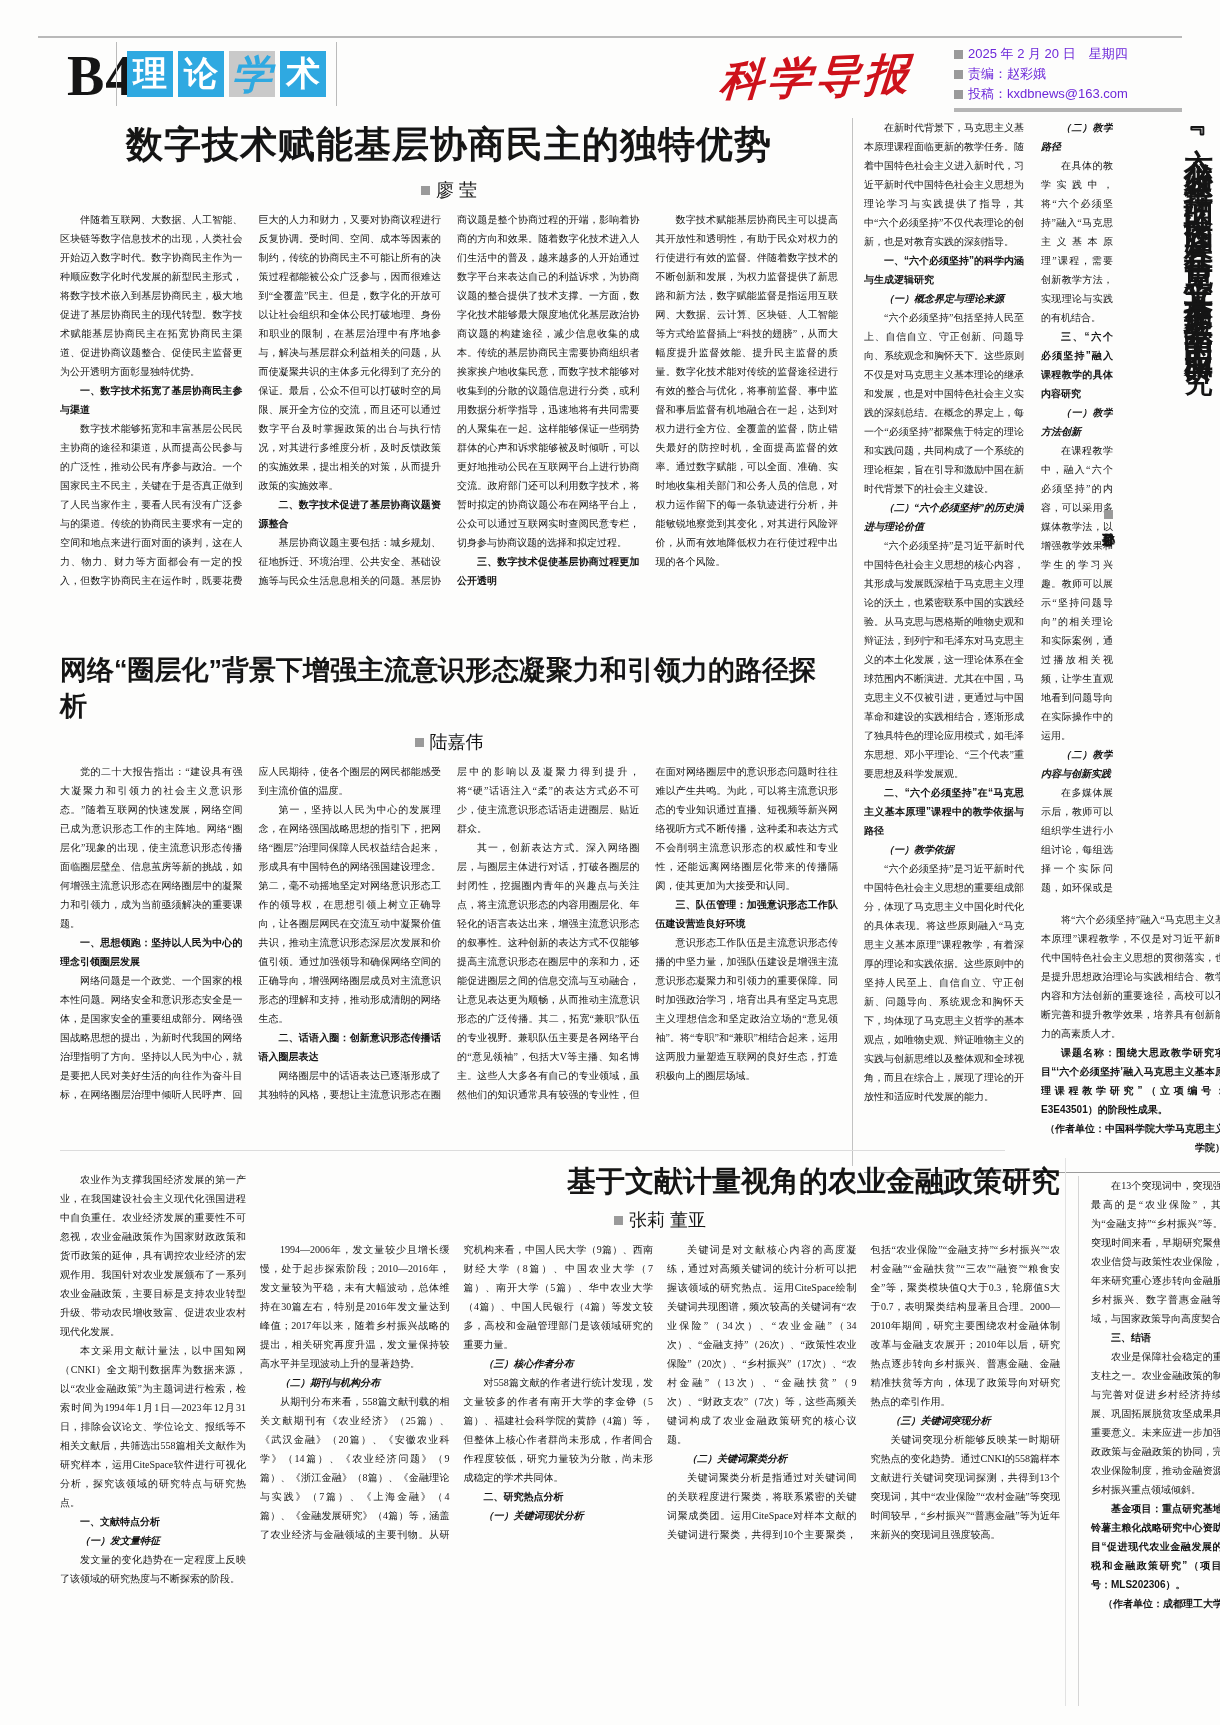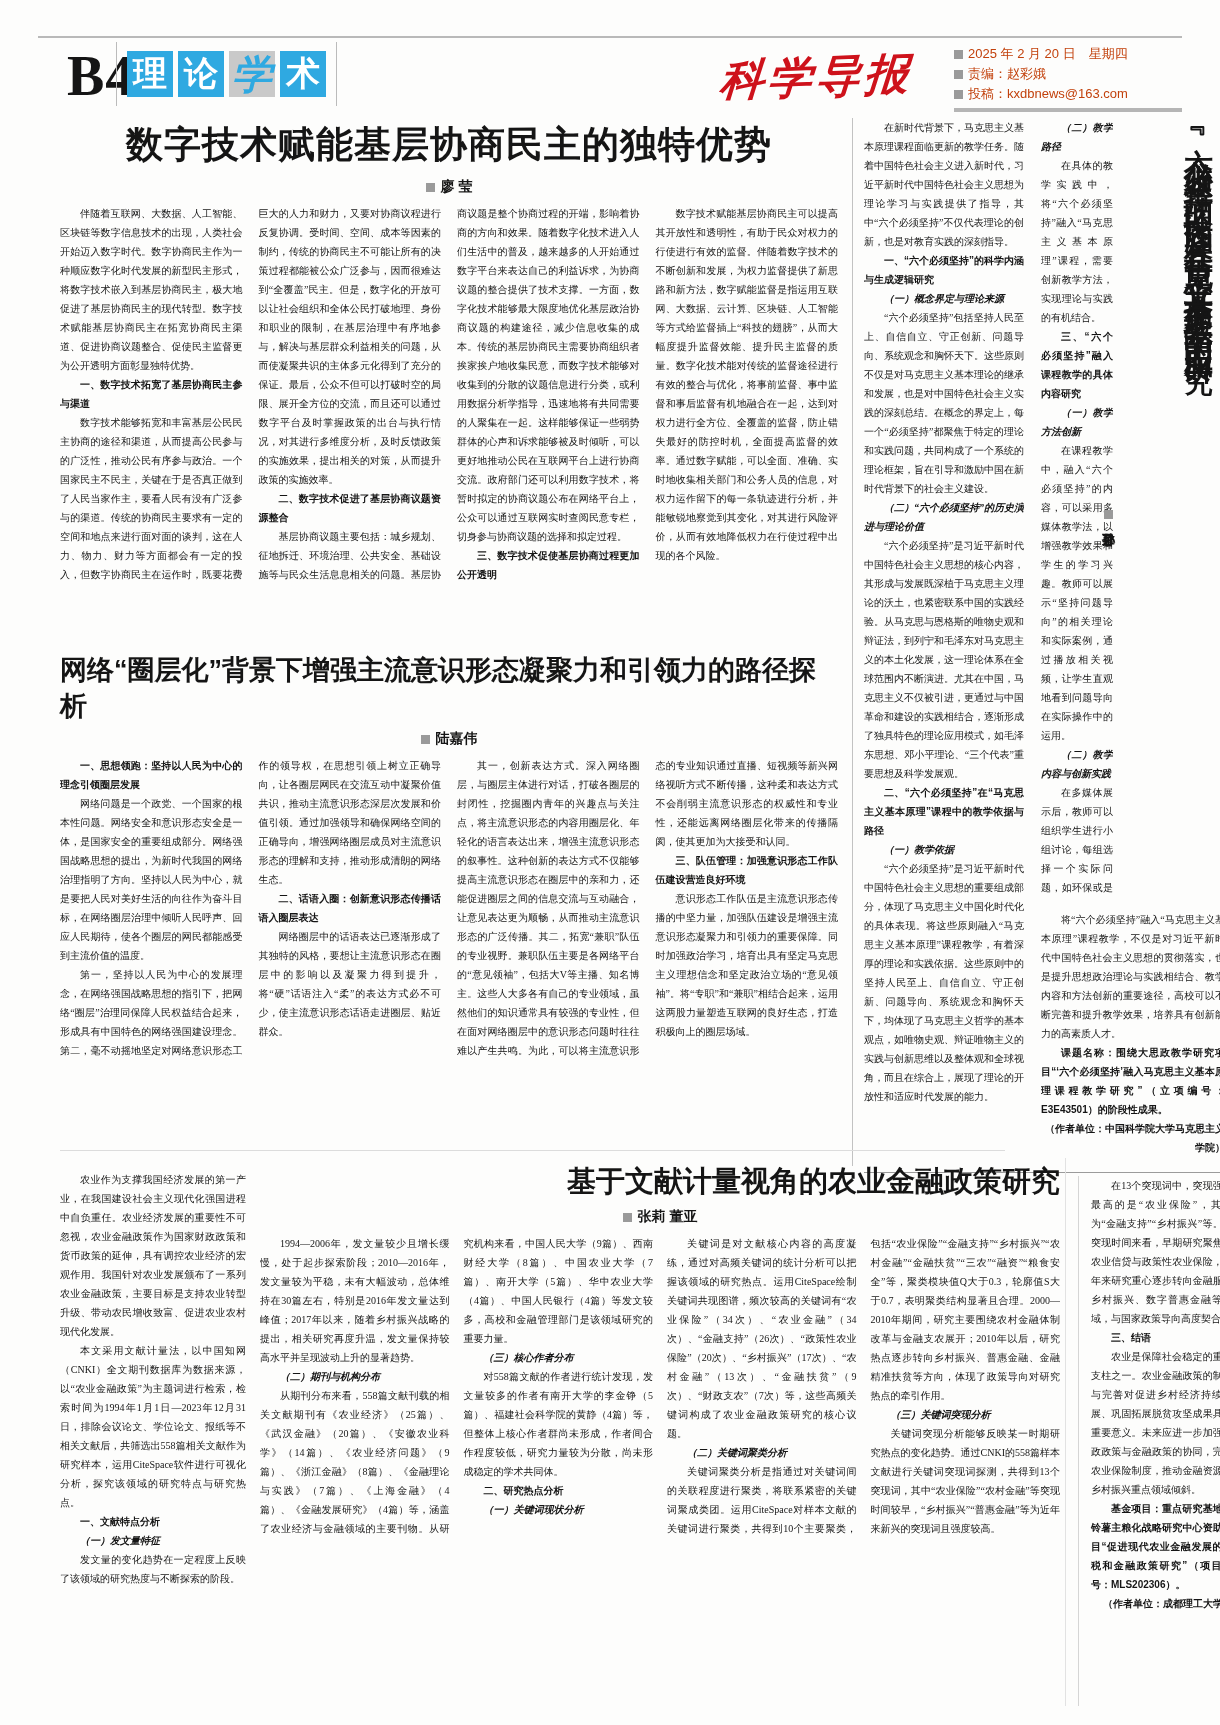--- a/index.html
+++ b/index.html
@@ -13,32 +13,32 @@
   .logo-group{position:absolute;left:78px;top:0;height:64px;display:flex;align-items:center;gap:5px;
               padding:0 10px;border-left:1px solid #bbb;border-right:1px solid #bbb;}
   .logo-box{width:46px;height:46px;display:flex;align-items:center;justify-content:center;
             font-family:"Liberation Sans",sans-serif;font-weight:700;font-size:34px;}
   .logo-blue{background:#2fa9e1;color:#fff;}
   .logo-gray{background:#c9c9c9;color:#2fa9e1;font-style:italic;font-size:40px;}
   .paper-name{position:absolute;right:270px;top:6px;font-size:44px;font-weight:700;color:#ce121b;
               font-style:italic;transform:skewX(-6deg) rotate(-2deg);letter-spacing:4px;
               font-family:"DejaVu Serif",serif;}
   .pub-info{position:absolute;right:0;top:2px;width:228px;font-family:"Liberation Sans",sans-serif;
-            font-size:13px;line-height:20px;color:#c2410c;border-bottom:4px solid #b5b5b5;padding-bottom:4px;}
+            font-size:13px;line-height:20px;color:#6d28d9;border-bottom:4px solid #b5b5b5;padding-bottom:4px;}
   .pub-info .row{display:flex;align-items:center;gap:5px;}
   .sq{width:9px;height:9px;background:#9a9a9a;flex:0 0 auto;}
   
   .body-flow{font-size:10px;line-height:19px;text-align:justify;overflow:hidden;}
   .body-flow p{margin:0;text-indent:2em;}
   .body-flow p.b-h{font-weight:700;font-family:"Liberation Sans",sans-serif;text-indent:2em;}
   .body-flow p.b-s{font-weight:700;font-style:italic;text-indent:2em;}
   .body-flow p.b-fund{font-weight:700;font-family:"Liberation Sans",sans-serif;}
   .body-flow p.b-attr{font-weight:700;font-family:"Liberation Sans",sans-serif;text-align:right;text-indent:0;}
   .byline{display:flex;align-items:center;justify-content:center;gap:6px;
-          font-family:"Liberation Sans",sans-serif;font-size:14px;font-weight:700;}
+          font-family:"Liberation Sans",sans-serif;font-size:18px;font-weight:400;}
   
   .art1{position:absolute;left:60px;top:118px;width:778px;height:528px;}
   .art1 .headline{text-align:center;font-size:37px;font-weight:700;letter-spacing:1px;
                   font-family:"Liberation Sans",sans-serif;margin:2px 0 8px;}
   .art1 .cols{column-count:4;column-gap:16px;height:448px;margin-top:8px;}
   
   .vdiv-main{position:absolute;left:852px;top:118px;width:1px;height:1048px;background:#c2c2c2;}
   .art2{position:absolute;left:864px;top:118px;width:356px;height:1048px;}
   .art2-colA{position:absolute;left:0;top:0;width:160px;height:1048px;}
   .art2-right{position:absolute;left:177px;top:0;width:184px;height:1048px;}
@@ -153,20 +153,21 @@
   </section>
   <div class="art2-rule"></div>
 
   <section class="art3">
     <h1 class="headline">网络“圈层化”背景下增强主流意识形态凝聚力和引领力的路径探析</h1>
     <div class="byline">
       <span class="sq"></span>
       <span>陆嘉伟</span>
     </div>
     <div class="cols body-flow">
+        <p class="b-p">党的二十大报告指出：“建设具有强大凝聚力和引领力的社会主义意识形态。”随着互联网的快速发展，网络空间已成为意识形态工作的主阵地。网络“圈层化”现象的出现，使主流意识形态传播面临圈层壁垒、信息茧房等新的挑战，如何增强主流意识形态在网络圈层中的凝聚力和引领力，成为当前亟须解决的重要课题。</p>
         <p class="b-h">一、思想领跑：坚持以人民为中心的理念引领圈层发展</p>
         <p class="b-p">网络问题是一个政党、一个国家的根本性问题。网络安全和意识形态安全是一体，是国家安全的重要组成部分。网络强国战略思想的提出，为新时代我国的网络治理指明了方向。坚持以人民为中心，就是要把人民对美好生活的向往作为奋斗目标，在网络圈层治理中倾听人民呼声、回应人民期待，使各个圈层的网民都能感受到主流价值的温度。</p>
         <p class="b-p">第一，坚持以人民为中心的发展理念，在网络强国战略思想的指引下，把网络“圈层”治理同保障人民权益结合起来，形成具有中国特色的网络强国建设理念。第二，毫不动摇地坚定对网络意识形态工作的领导权，在思想引领上树立正确导向，让各圈层网民在交流互动中凝聚价值共识，推动主流意识形态深层次发展和价值引领。通过加强领导和确保网络空间的正确导向，增强网络圈层成员对主流意识形态的理解和支持，推动形成清朗的网络生态。</p>
         <p class="b-h">二、话语入圈：创新意识形态传播话语入圈层表达</p>
         <p class="b-p">网络圈层中的话语表达已逐渐形成了其独特的风格，要想让主流意识形态在圈层中的影响以及凝聚力得到提升，将“硬”话语注入“柔”的表达方式必不可少，使主流意识形态话语走进圈层、贴近群众。</p>
         <p class="b-p">其一，创新表达方式。深入网络圈层，与圈层主体进行对话，打破各圈层的封闭性，挖掘圈内青年的兴趣点与关注点，将主流意识形态的内容用圈层化、年轻化的语言表达出来，增强主流意识形态的叙事性。这种创新的表达方式不仅能够提高主流意识形态在圈层中的亲和力，还能促进圈层之间的信息交流与互动融合，让意见表达更为顺畅，从而推动主流意识形态的广泛传播。其二，拓宽“兼职”队伍的专业视野。兼职队伍主要是各网络平台的“意见领袖”，包括大V等主播、知名博主。这些人大多各有自己的专业领域，虽然他们的知识通常具有较强的专业性，但在面对网络圈层中的意识形态问题时往往难以产生共鸣。为此，可以将主流意识形态的专业知识通过直播、短视频等新兴网络视听方式不断传播，这种柔和表达方式不会削弱主流意识形态的权威性和专业性，还能远离网络圈层化带来的传播隔阂，使其更加为大接受和认同。</p>
         <p class="b-h">三、队伍管理：加强意识形态工作队伍建设营造良好环境</p>
         <p class="b-p">意识形态工作队伍是主流意识形态传播的中坚力量，加强队伍建设是增强主流意识形态凝聚力和引领力的重要保障。同时加强政治学习，培育出具有坚定马克思主义理想信念和坚定政治立场的“意见领袖”。将“专职”和“兼职”相结合起来，运用这两股力量塑造互联网的良好生态，打造积极向上的圈层场域。</p>
       </div>
   </section>

